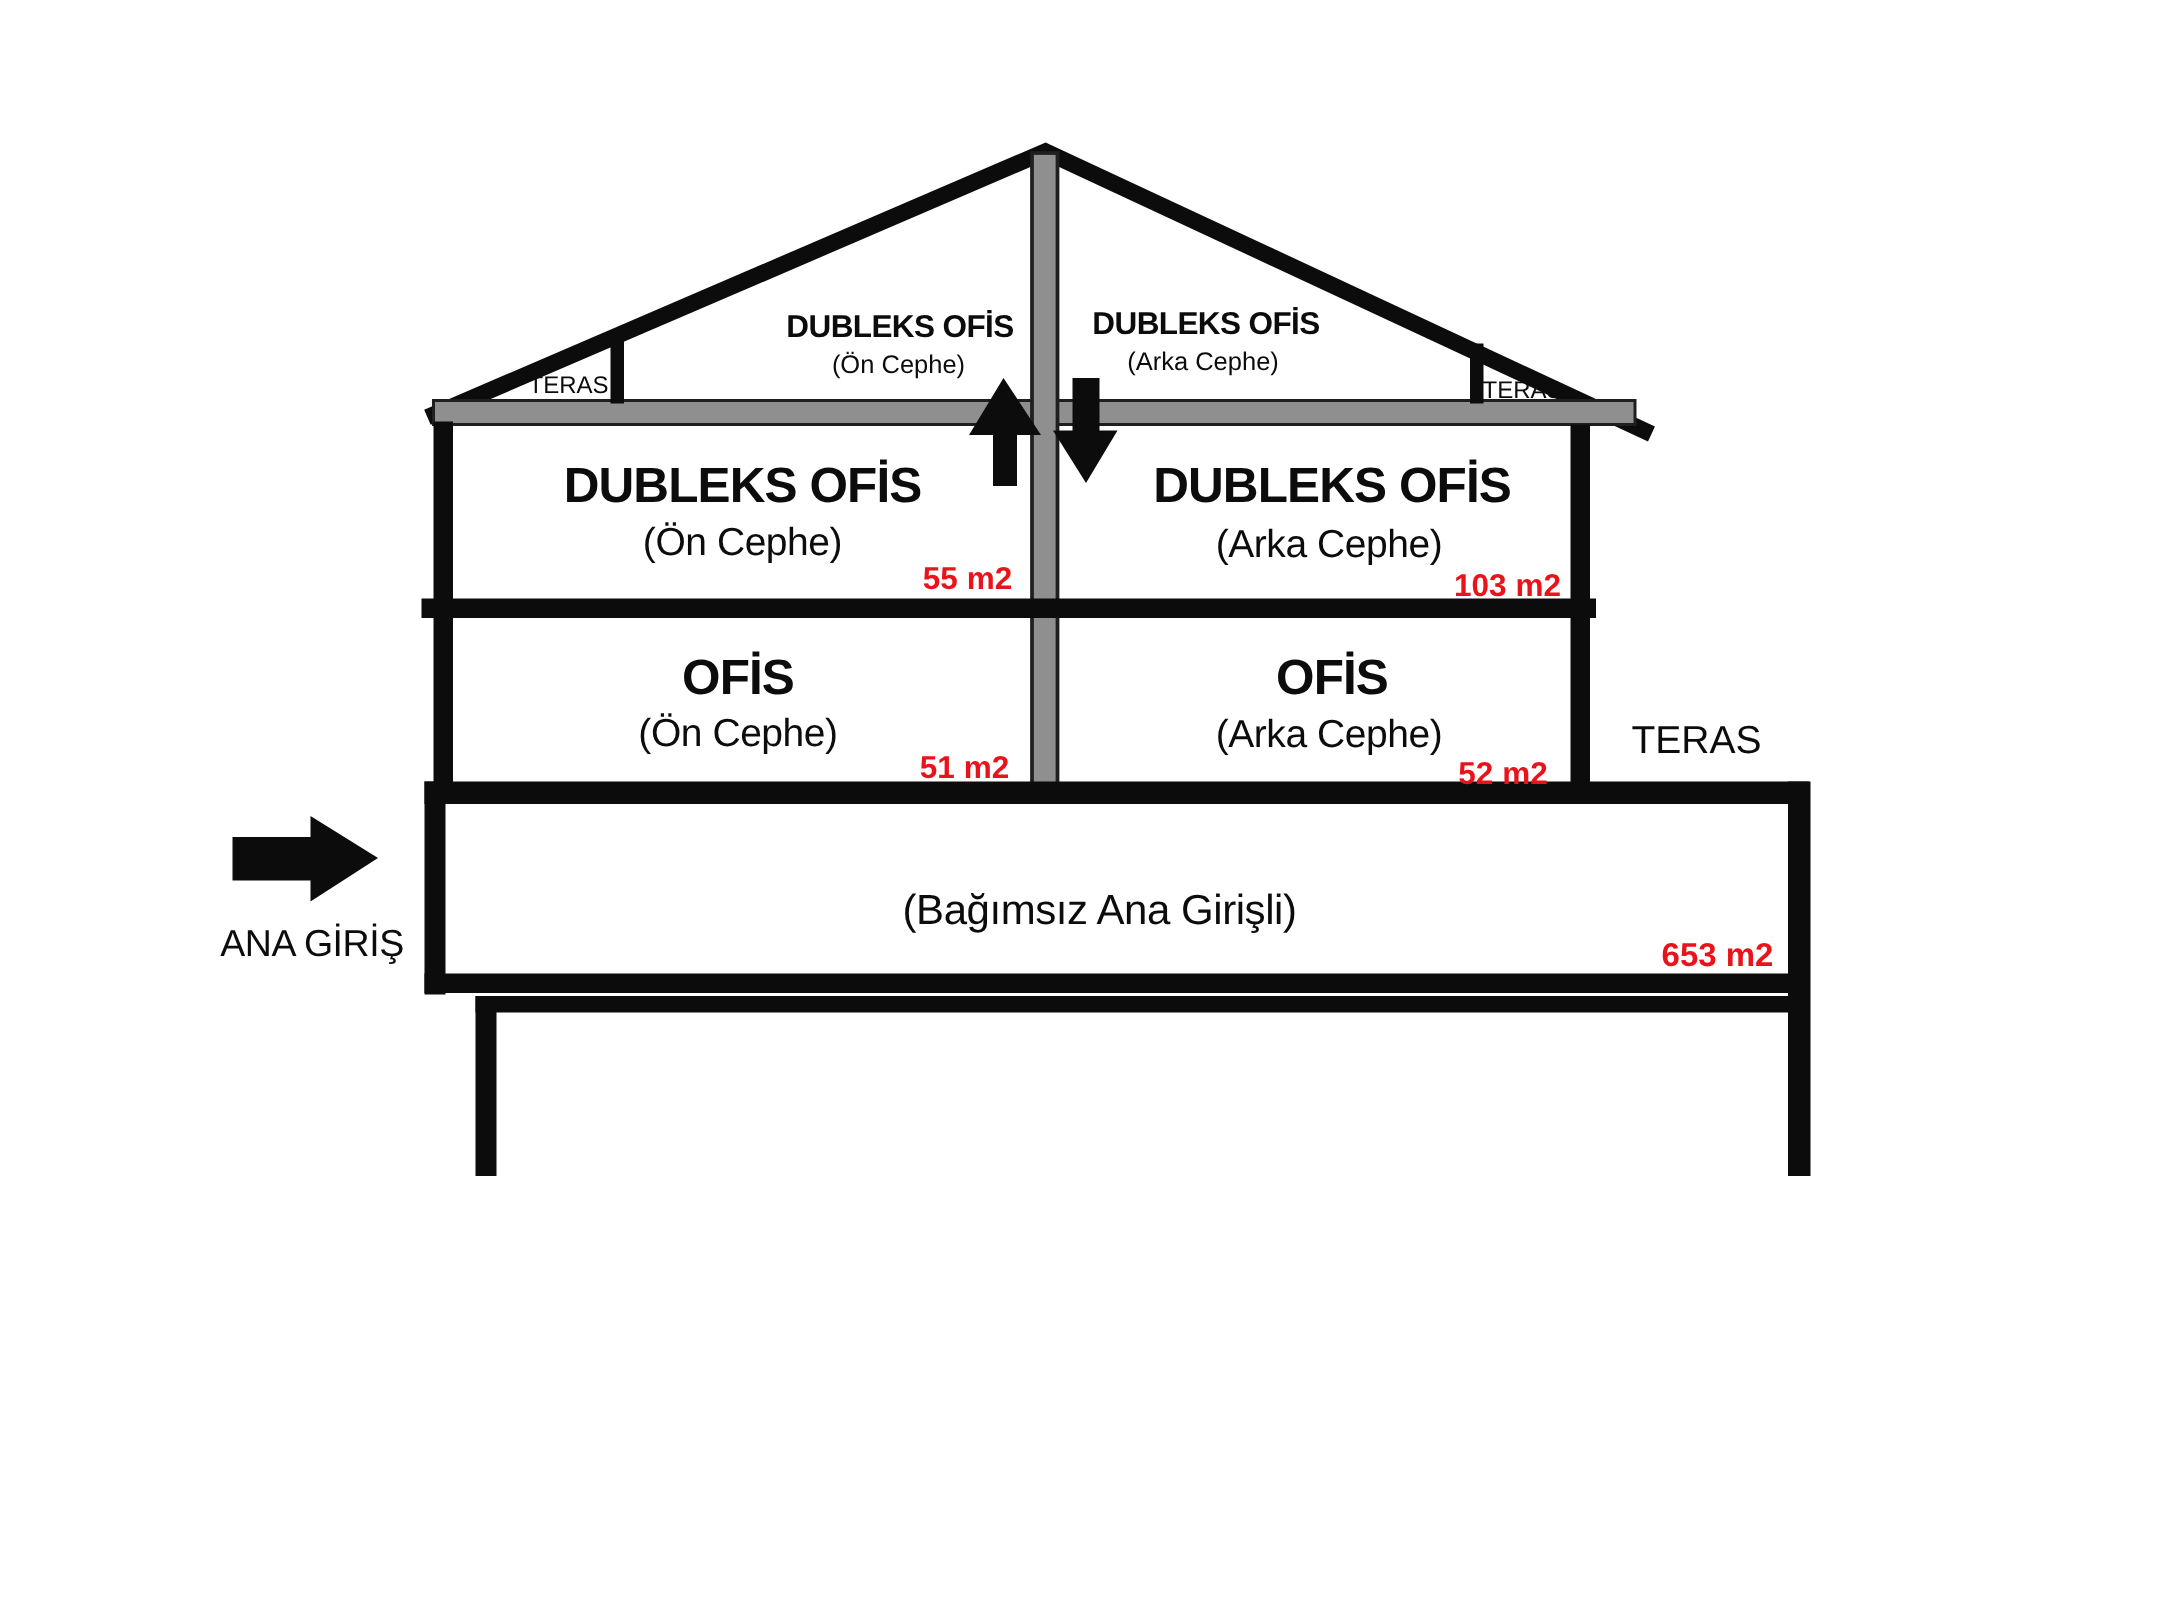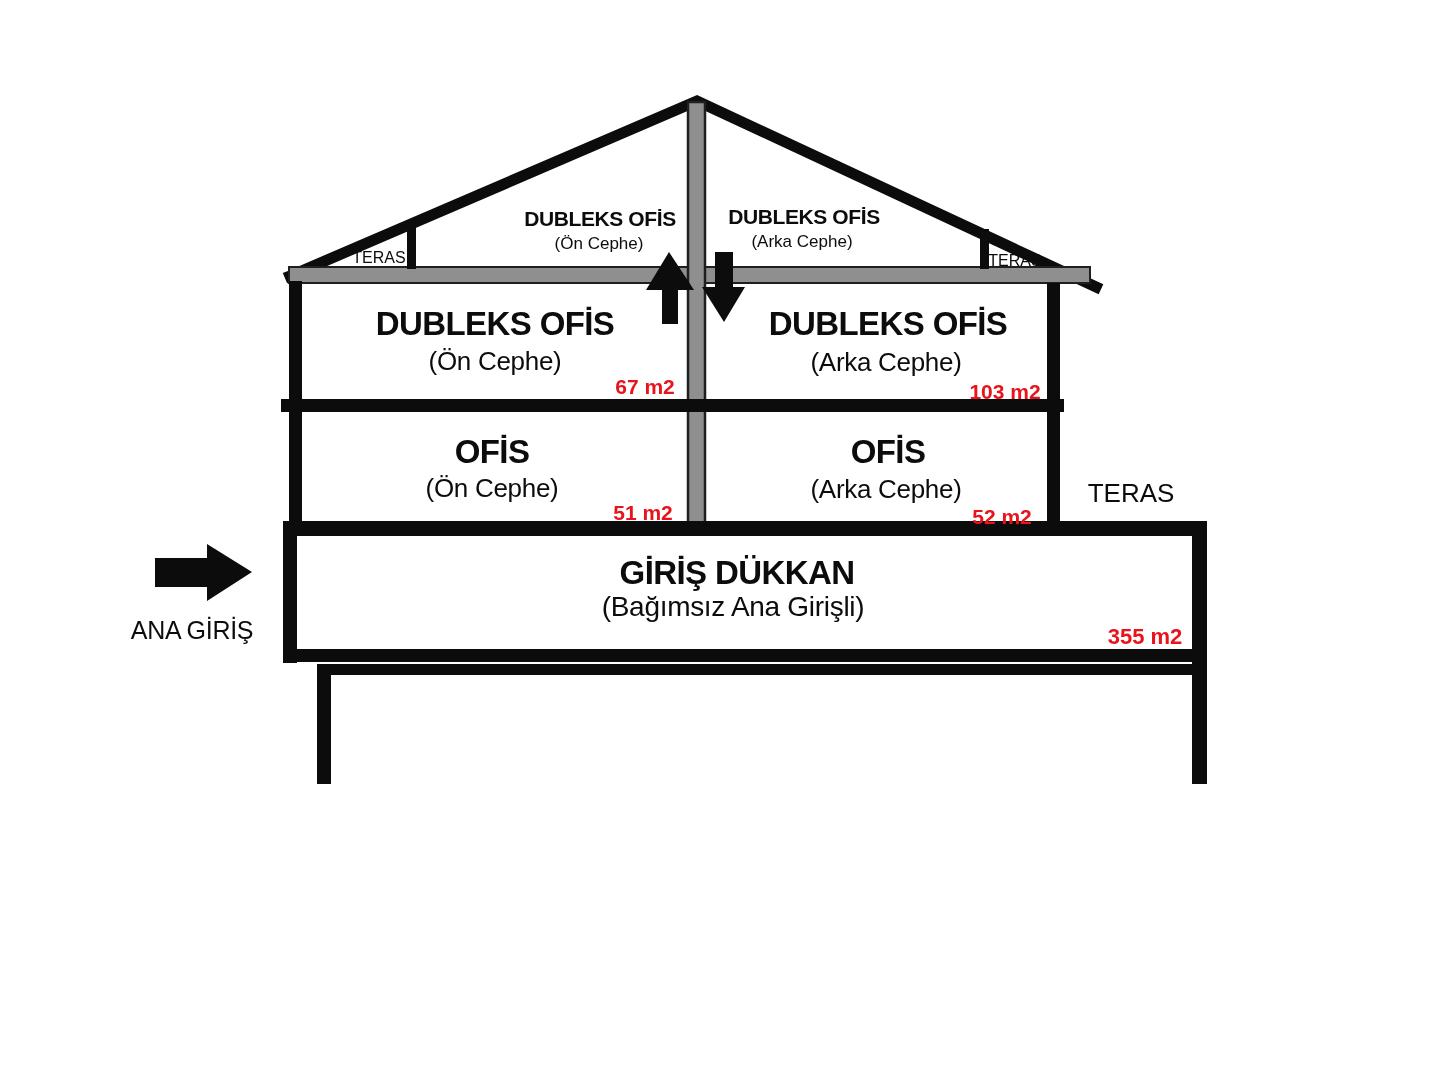--- a/index.html
+++ b/index.html
@@ -75,32 +75,31 @@
 
   <div class="lbl t-attic" style="left:600px;top:218px">DUBLEKS OFİS</div>
   <div class="lbl t-attic-sub" style="left:599px;top:243px">(Ön Cephe)</div>
   <div class="lbl t-attic" style="left:804px;top:216px">DUBLEKS OFİS</div>
   <div class="lbl t-attic-sub" style="left:802px;top:241px">(Arka Cephe)</div>
   <div class="lbl t-teras-sm" style="left:379px;top:258px">TERAS</div>
   <div class="lbl t-teras-sm" style="left:1015px;top:261px">TERAS</div>
 
   <div class="lbl t-xl" style="left:495px;top:323px">DUBLEKS OFİS</div>
   <div class="lbl t-sub" style="left:495px;top:361px">(Ön Cephe)</div>
-  <div class="lbl area a-md" style="left:645px;top:386px">67 m2</div>
+  <div class="lbl area a-md" style="left:645px;top:386px">55 m2</div>
   <div class="lbl t-xl" style="left:888px;top:323px">DUBLEKS OFİS</div>
   <div class="lbl t-sub" style="left:886px;top:362px">(Arka Cephe)</div>
   <div class="lbl area a-md" style="left:1005px;top:391px">103 m2</div>
 
   <div class="lbl t-xl" style="left:492px;top:451px">OFİS</div>
   <div class="lbl t-sub" style="left:492px;top:488px">(Ön Cephe)</div>
   <div class="lbl area a-md" style="left:643px;top:512px">51 m2</div>
   <div class="lbl t-xl" style="left:888px;top:451px">OFİS</div>
   <div class="lbl t-sub" style="left:886px;top:489px">(Arka Cephe)</div>
   <div class="lbl area a-md" style="left:1002px;top:516px">52 m2</div>
   <div class="lbl t-teras" style="left:1131px;top:493px">TERAS</div>
 
-  <div class="lbl t-xl" style="left:737px;top:572px">GİRİŞ DÜKKAN</div>
   <div class="lbl t-ground-sub" style="left:733px;top:607px">(Bağımsız Ana Girişli)</div>
-  <div class="lbl area a-lg" style="left:1145px;top:637px">355 m2</div>
-  <div class="lbl t-entry" style="left:192px;top:630px">ANA GİRİŞ</div>
+  <div class="lbl area a-lg" style="left:1145px;top:637px">653 m2</div>
+  <div class="lbl t-entry" style="left:208px;top:630px">ANA GİRİŞ</div>
 
 
 </div>
 
 </body></html>

